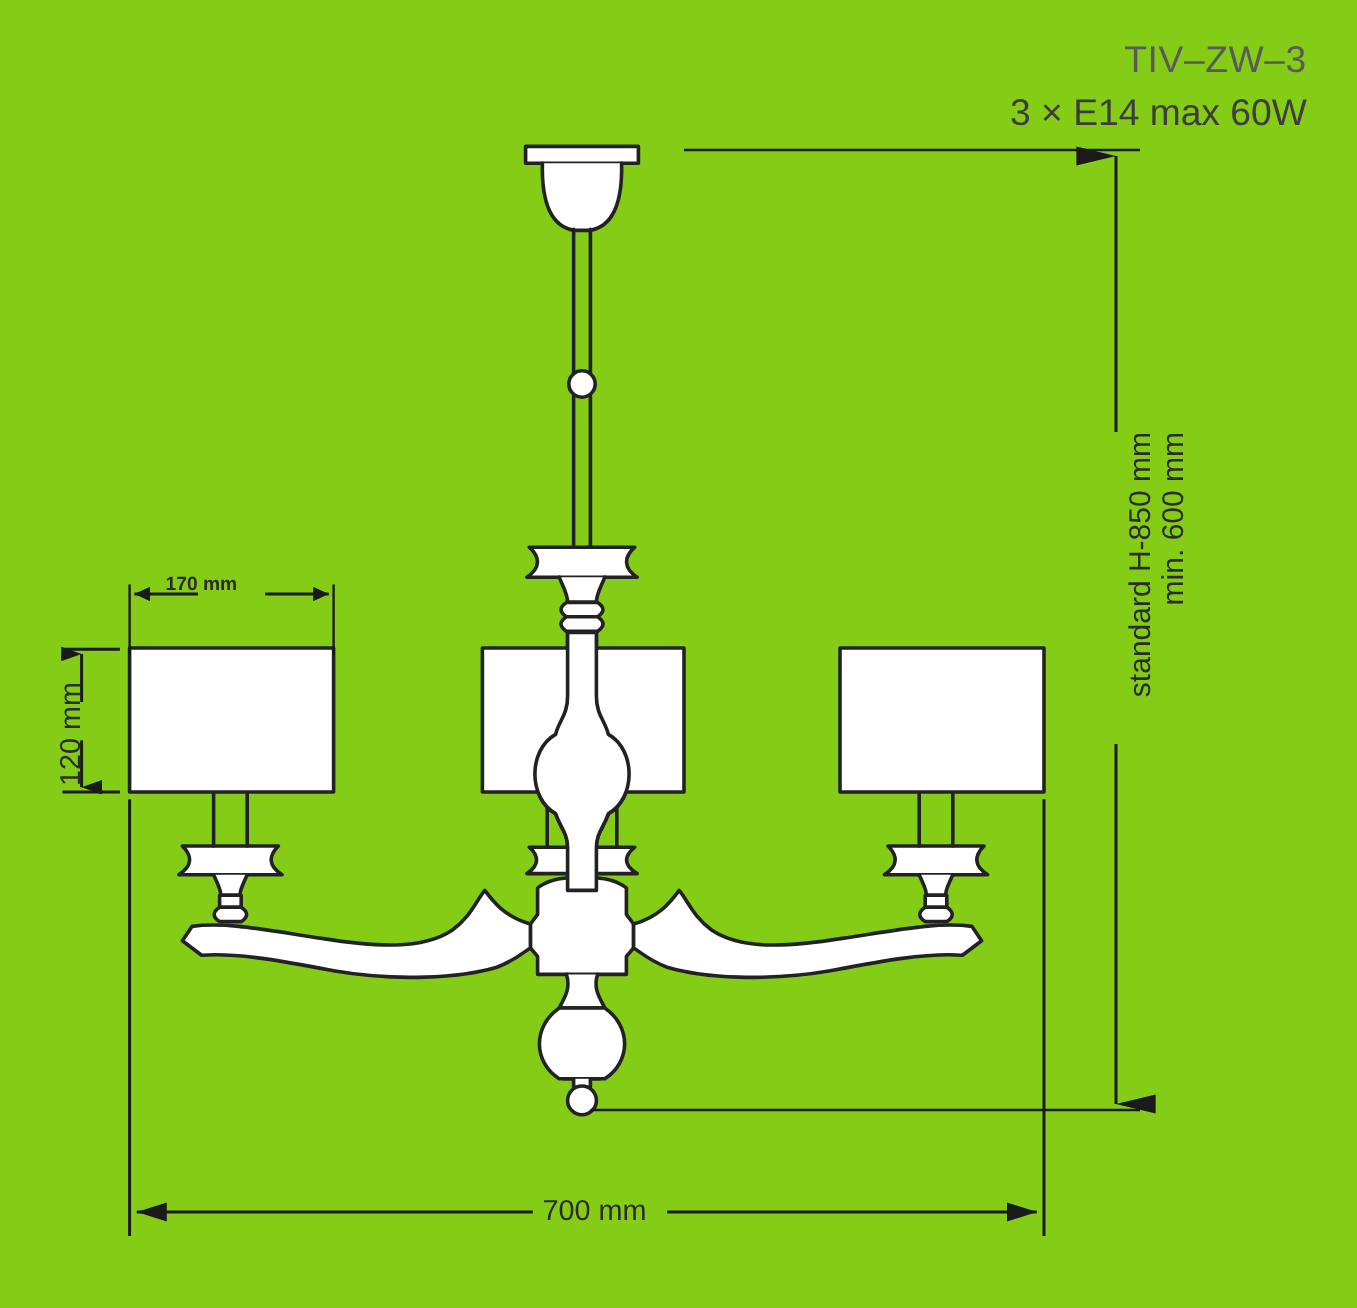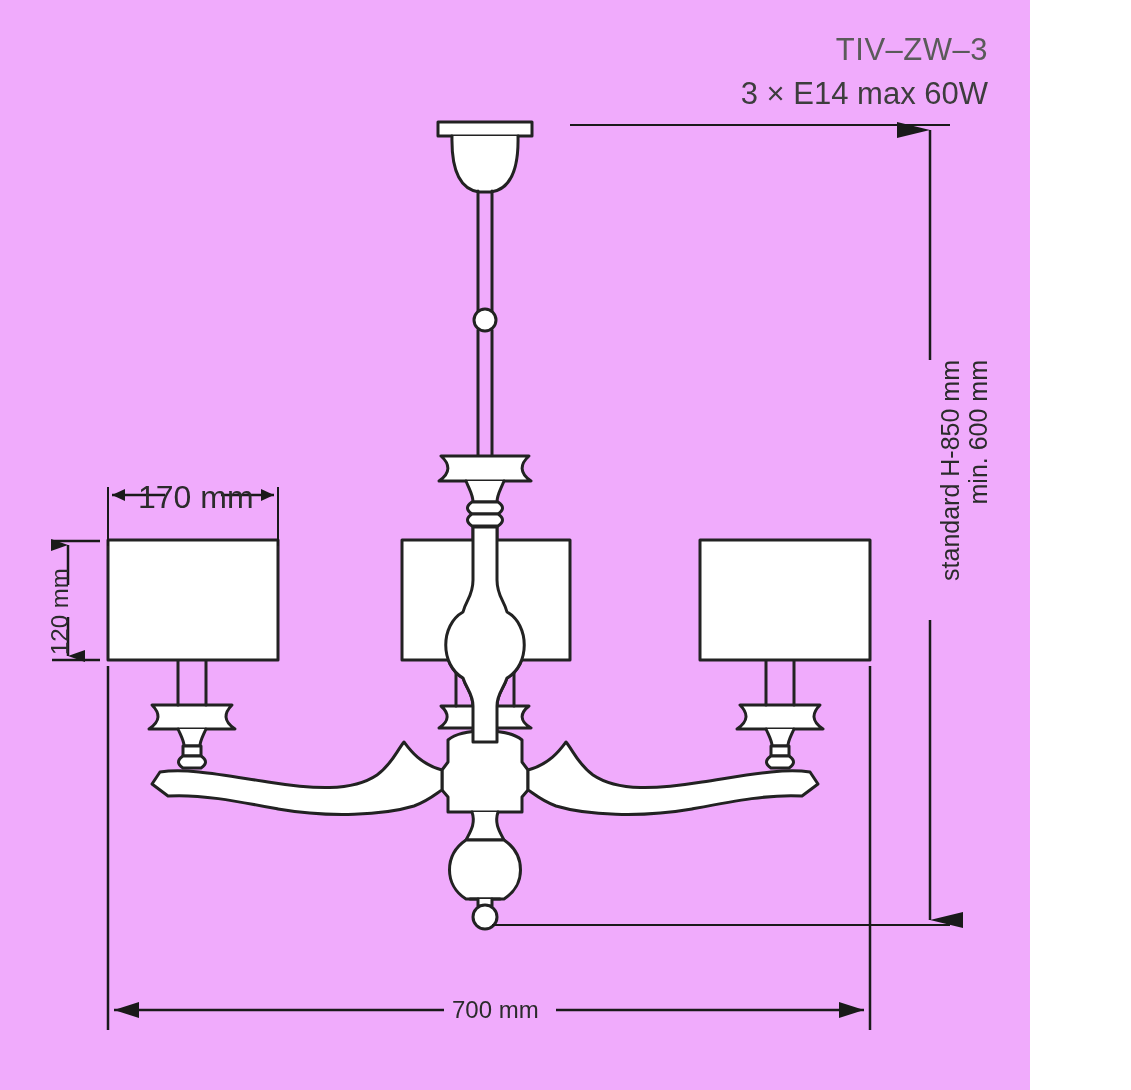--- a/index.html
+++ b/index.html
@@ -5,23 +5,23 @@
   html, body {
     margin: 0;
     padding: 0;
     background: #ffffff;
   }
   body {
     font-family: "Liberation Sans", sans-serif;
   }
   #page {
     position: relative;
-    width: 1030px;
+    width: 1131px;
     height: 1090px;
-    background: #f0abfc;
+    background: #84cc16;
     overflow: hidden;
   }
   #drawing-svg {
     position: absolute;
     left: 0;
     top: 0;
     width: 1131px;
     height: 1090px;
   }
   .label {
@@ -39,22 +39,23 @@
   }
   #lamp-spec {
     right: 42px;
     top: 76px;
     font-size: 31px;
     color: #3d3d3d;
   }
   #dim-width-shade-label {
     left: 138px;
     top: 479px;
-    font-size: 32px;
-    color: #2b2b2b;
+    font-size: 16px;
+    color: #2b2b2b;
+    font-weight: bold;
   }
   #dim-height-shade-label {
     left: 46px;
     top: 545px;
     font-size: 24px;
     color: #2b2b2b;
     transform-origin: left top;
     transform: rotate(-90deg) translate(-110px, 0);
   }
   #dim-total-width-label {

